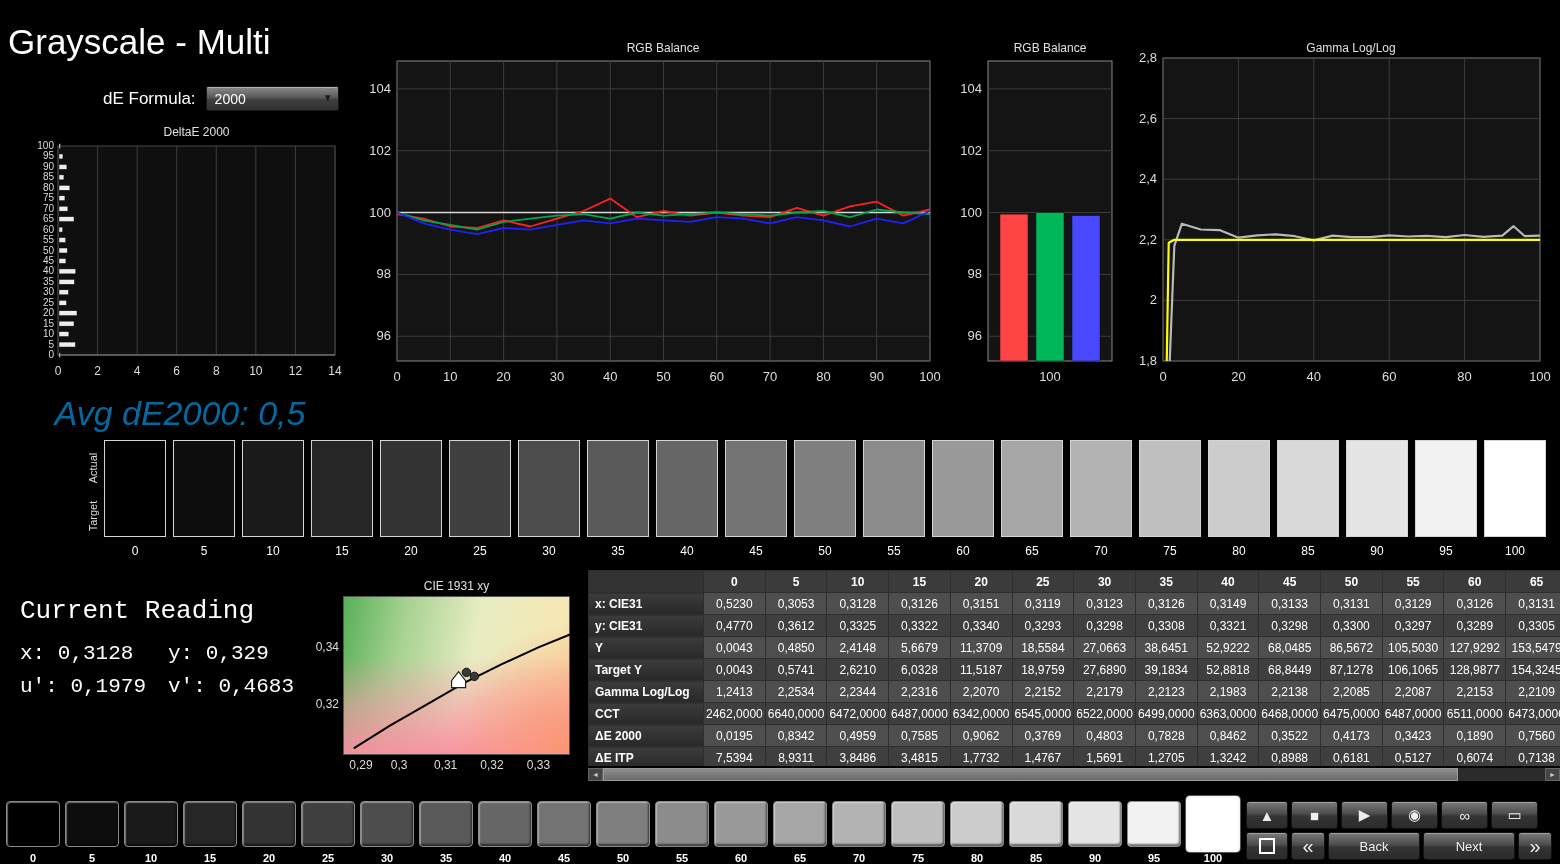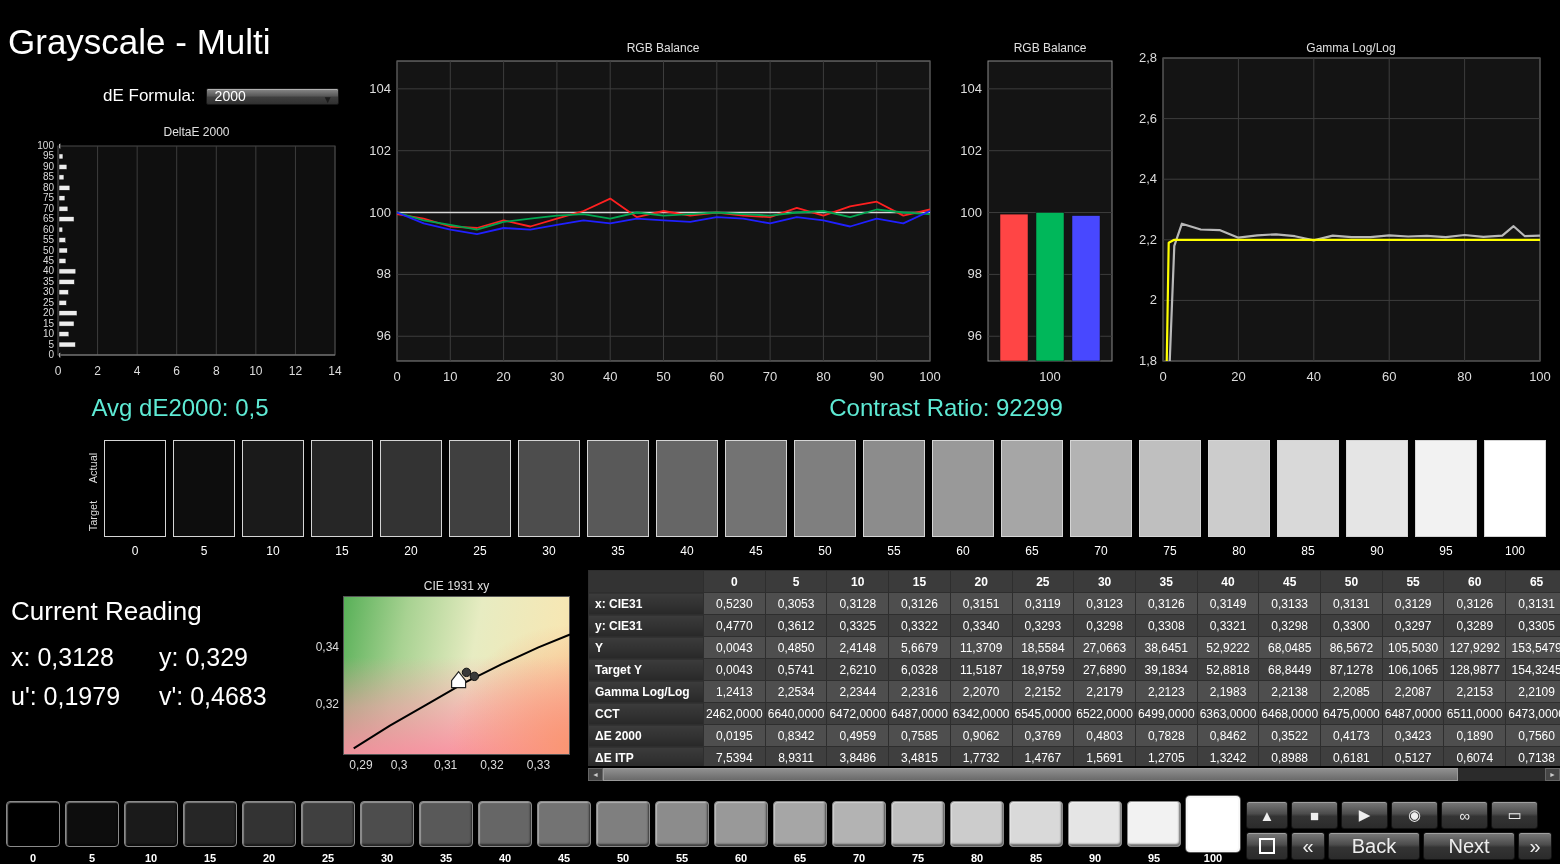--- a/index.html
+++ b/index.html
@@ -4,51 +4,51 @@
 <style>
   html,body{margin:0;padding:0;}
   body{width:1560px;height:864px;background:#000;position:relative;overflow:hidden;
        font-family:"Liberation Sans",sans-serif;color:#fff;}
   svg{overflow:visible;display:block;}
   svg text{font-family:"Liberation Sans",sans-serif;fill:#ddd;}
 
   #page-title{position:absolute;left:8px;top:22px;font-size:35px;color:#fff;}
 
   #formula{position:absolute;left:103px;top:86px;display:flex;align-items:center;gap:10px;font-size:17px;}
-  .dropdown{width:133px;height:17px;box-sizing:border-box;position:relative;border-radius:2px;
+  .dropdown{width:133px;height:25px;box-sizing:border-box;position:relative;border-radius:2px;
     background:linear-gradient(#8a8a8a,#5a5a5a 45%,#3f3f3f 55%,#303030);
     border:1px solid #161616;display:flex;align-items:center;padding-left:8px;font-size:14px;color:#fff;
     box-shadow:inset 0 1px 0 rgba(255,255,255,.35);}
   .dd-arrow{position:absolute;right:5px;top:5px;font-size:10px;color:#1b1b1b;}
 
   .chart{position:absolute;}
   .chart-title{font-size:12px;color:#e0e0e0;text-align:center;height:16px;line-height:16px;}
   #chart-deltae{left:10px;top:124px;width:335px;}
   #chart-deltae .chart-title{padding-left:38px;}
   #chart-rgbline{left:360px;top:40px;width:578px;}
   #chart-rgbline .chart-title{padding-left:28px;}
   #chart-rgbbars{left:950px;top:40px;width:178px;}
   #chart-rgbbars .chart-title{padding-left:22px;}
   #chart-gamma{left:1128px;top:40px;width:430px;}
   #chart-gamma .chart-title{padding-left:16px;}
 
   #stats{position:absolute;top:394px;left:0;width:1560px;height:34px;}
-  .stat{position:absolute;top:0;transform:translateX(-50%);font-size:24px;white-space:nowrap;color:#5eead4;}
+  .stat{position:absolute;top:0;transform:translateX(-50%);font-size:34px;white-space:nowrap;color:#0369a1;font-style:italic;}
 
   .sw-rot{position:absolute;font-size:11px;color:#ddd;transform:rotate(-90deg);transform-origin:center;}
   #actual-label{left:78px;top:462px;}
   #target-label{left:78px;top:510px;}
   #swatch-strip{position:absolute;left:104px;top:440px;display:flex;gap:7px;}
   .swcol{width:62px;}
   .swatch{height:97px;border:1px solid #d5d5d5;box-sizing:border-box;}
   .swnum{font-size:12px;text-align:center;margin-top:7px;color:#fff;}
 
-  #current-reading{position:absolute;left:11px;top:596px;width:305px;}
+  #current-reading{position:absolute;left:20px;top:596px;width:305px;font-family:Liberation Mono, monospace;}
   #cr-heading{font-size:26px;margin-bottom:16px;}
-  .cr-row{display:flex;font-size:25px;margin-bottom:10px;margin-top:8px;}
+  .cr-row{display:flex;font-size:21px;margin-bottom:10px;margin-top:8px;}
   .cr-row span:first-child{width:148px;}
 
   #cie{position:absolute;left:305px;top:578px;width:280px;height:205px;}
   #cie .chart-title{position:absolute;left:38px;top:0;width:227px;}
   #cie-plot{position:absolute;left:38px;top:18px;width:227px;height:159px;border:1px solid #555;box-sizing:border-box;
     background:
       radial-gradient(circle at 100% 95%, rgba(250,150,110,.9), rgba(250,150,110,0) 45%),
       linear-gradient(to top, rgba(250,140,160,.9) 0%, rgba(250,150,170,.55) 30%, rgba(255,255,255,0) 62%),
       linear-gradient(100deg, #58b058 0%, #a8d292 26%, #e7ecc2 55%, #f6e7b4 88%, #f7ddaa 100%);}
   #cie-svg{position:absolute;left:38px;top:18px;}
@@ -78,21 +78,21 @@
     background:#fff!important;border:2px solid #f8f8f8;box-shadow:0 0 0 1px #555;}
   .plab{font-size:11px;font-weight:bold;text-align:center;margin-top:5px;color:#fff;}
 
   #controls{position:absolute;left:1246px;top:801px;}
   .ctl-row{display:flex;gap:3px;margin-bottom:3px;}
   .ctl{height:28px;box-sizing:border-box;border:1px solid #131313;border-radius:3px;color:#eee;
     background:linear-gradient(#7a7a7a,#4c4c4c 45%,#343434 55%,#2b2b2b);
     display:flex;align-items:center;justify-content:center;font-size:15px;
     box-shadow:inset 0 1px 0 rgba(255,255,255,.3);}
   .w42{width:42px}.w47{width:47px}.w34{width:34px}.w92{width:92px}
-  .ctl.txt{font-size:20px;align-items:center;}
+  .ctl.txt{font-size:13px;align-items:center;}
   .ctl .chev{font-size:20px;}
   .sq{width:12px;height:12px;border:2px solid #fff;}
 </style>
 </head>
 <body>
 
 <div id="page-title">Grayscale - Multi</div>
 
 <div id="formula">
   <span>dE Formula:</span>
@@ -263,21 +263,20 @@
       <text x="336.6" y="325" text-anchor="middle" font-size="13">80</text>
       <line x1="412" y1="2" x2="412" y2="305" stroke="#3d3d3d"></line>
       <text x="412" y="325" text-anchor="middle" font-size="13">100</text>
       <polyline points="35.0,474.7 46.3,189.9 53.9,167.7 72.7,173.5 91.5,174.1 110.4,181.7 129.3,179.3 148.1,178.3 166.9,180.2 185.8,184.4 204.7,179.6 223.5,181.1 242.4,181.1 261.2,179.3 280.1,180.5 298.9,179.9 317.8,181.1 336.6,179.0 355.4,180.8 374.3,179.6 385.6,170.2 396.9,180.2 412.0,179.6" fill="none" stroke="#b8b8b8" stroke-width="2.2" clip-path="url(#gclip)" stroke-linejoin="round"></polyline>
       <polyline points="35.0,532.3 40.7,186.8 46.3,183.8 412.0,183.8" fill="none" stroke="#ffff00" stroke-width="2.2" clip-path="url(#gclip)" stroke-linejoin="round"></polyline>
     </svg>
 </div>
 
 <div id="stats">
   <span class="stat" style="left:180px">Avg dE2000: 0,5</span>
-  <span class="stat" style="left:946px">Contrast Ratio: 92299</span>
 </div>
 
 <span class="sw-rot" id="actual-label">Actual</span>
 <span class="sw-rot" id="target-label">Target</span>
 <div id="swatch-strip">
     <div class="swcol">
       <div class="swatch" style="background: rgb(0, 0, 0);"></div>
       <div class="swnum">0</div>
     </div>
     <div class="swcol">

